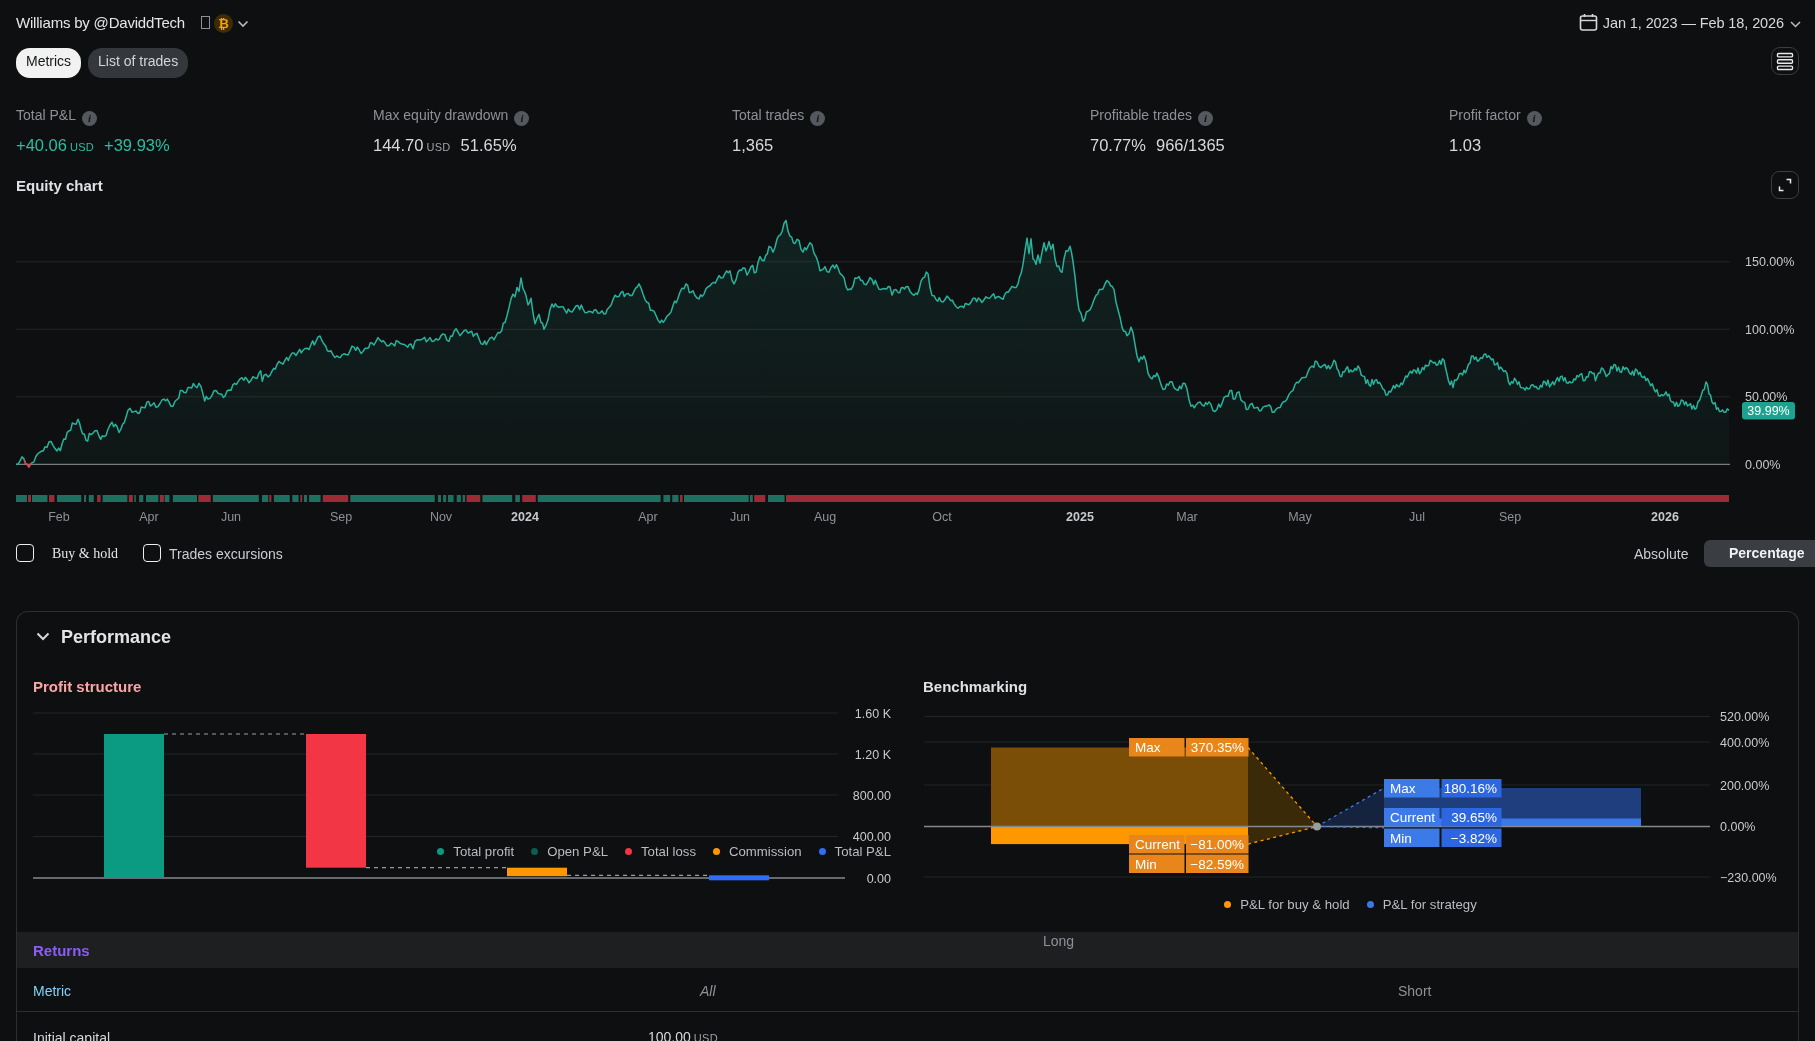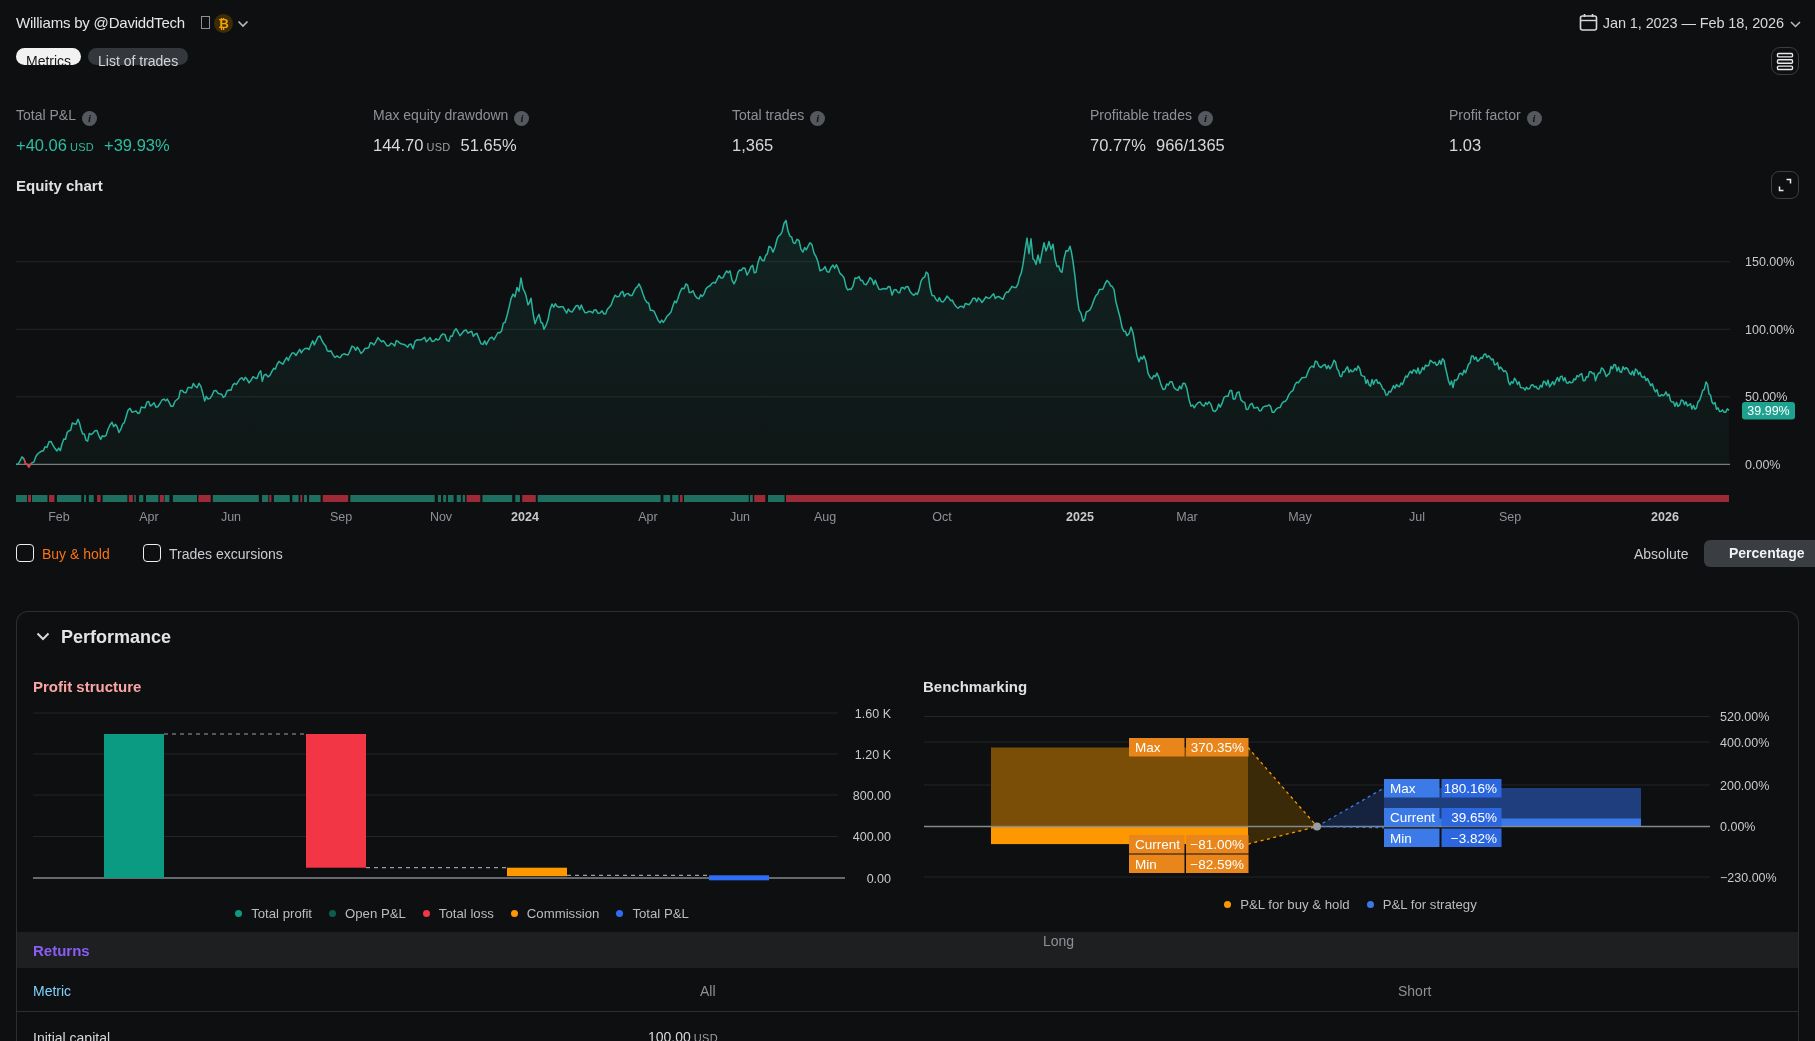--- a/index.html
+++ b/index.html
@@ -1,21 +1,21 @@
 <!DOCTYPE html>
 <html><head><meta charset="utf-8">
 <style>
 *{margin:0;padding:0;box-sizing:border-box;}
 html,body{width:1815px;height:1041px;background:#0e0f10;font-family:"Liberation Sans",sans-serif;overflow:hidden;position:relative;}
 .abs{position:absolute;}
 .info{display:inline-block;width:15px;height:15px;border-radius:50%;background:#55585e;color:#141517;font-size:11px;font-weight:bold;text-align:center;line-height:15px;vertical-align:-2px;margin-left:6px;font-family:"Liberation Serif",serif;font-style:italic;}
 .statlabel{font-size:14px;color:#8d9197;}
 .statval{font-size:16.5px;color:#d6d9dc;margin-top:10px;}
 .usd{font-size:11px;letter-spacing:.3px;margin-left:3px;margin-top:42px;}
-.pill{display:inline-block;border-radius:14px;height:17px;line-height:27px;padding:0 10px;font-size:14px;}
+.pill{display:inline-block;border-radius:14px;height:30px;line-height:27px;padding:0 10px;font-size:14px;}
 .leg{display:flex;justify-content:center;gap:17px;font-size:13.2px;color:#b9bcc0;}
 .leg .d{display:inline-block;width:7px;height:7px;border-radius:50%;margin-right:9px;vertical-align:1px;}
 </style></head>
 <body>
 
 <div class="abs" style="left:16px;top:14px;font-size:15px;letter-spacing:-0.2px;font-weight:normal;color:#e4e6e8;">Williams by @DaviddTech</div>
 <div class="abs" style="left:201px;top:16px;width:9px;height:13px;border:1.3px solid #8d9197;"></div>
 <div class="abs" style="left:214px;top:14px;width:19px;height:19px;border-radius:50%;background:#3d2c05;color:#f7a600;font-size:13px;text-align:center;line-height:19px;font-weight:bold;">₿</div>
 <svg class="abs" style="left:237px;top:20px;" width="12" height="8" viewBox="0 0 12 8">
     <path d="M1.5 1.5 L6 6 L10.5 1.5" stroke="#b9bcc0" stroke-width="1.6" fill="none"></path>
@@ -146,21 +146,21 @@
       <text x="1510" y="521">Sep</text>
   </g>
   <g font-size="12.5" fill="#c7c9cc" text-anchor="middle" font-weight="bold">
     <text x="525" y="521">2024</text>
       <text x="1080" y="521">2025</text>
       <text x="1665" y="521">2026</text>
   </g>
 </svg>
 
 <div class="abs" style="left:16px;top:544px;width:18px;height:18px;border:1.5px solid #eceef0;border-radius:4px;"></div>
-<div class="abs" style="left:42px;top:546px;font-size:14px;color:#f97316;">Buy &amp; hold</div>
+<div class="abs" style="left:52px;top:546px;font-size:14px;color:#e5e5e5;font-family:Liberation Serif, serif;">Buy &amp; hold</div>
 <div class="abs" style="left:143px;top:544px;width:18px;height:18px;border:1.5px solid #eceef0;border-radius:4px;"></div>
 <div class="abs" style="left:169px;top:546px;font-size:14px;color:#c9ccd0;text-align:right;">Trades excursions</div>
 <div class="abs" style="left:1634px;top:546px;font-size:14px;color:#c9ccd0;">Absolute</div>
 <div class="abs" style="left:1704px;top:540px;height:27px;line-height:27px;padding:0 25px;border-radius:6px;background:#3a3d42;color:#f0f2f4;font-size:14px;font-weight:bold;">Percentage</div>
 
 <div class="abs" style="left:16px;top:611px;width:1783px;height:430px;border:1px solid #2c2e31;border-radius:12px 12px 0 0;border-bottom:none;"></div>
 <svg class="abs" style="left:36px;top:632px;" width="14" height="9" viewBox="0 0 14 9">
     <path d="M1.5 1.5 L7 7 L12.5 1.5" stroke="#d6d9dc" stroke-width="2" fill="none"></path>
   </svg>
 <div class="abs" style="left:61px;top:627px;font-size:18px;font-weight:bold;color:#e2e4e6;">Performance</div>
@@ -186,21 +186,21 @@
   <rect x="709" y="175.3" width="60" height="5" fill="#2f6df6"></rect>
   <g font-size="12.5" fill="#c7c9cc" text-anchor="end">
     <text x="891" y="17.5">1.60 K</text>
     <text x="891" y="58.5">1.20 K</text>
     <text x="891" y="99.5">800.00</text>
     <text x="891" y="141">400.00</text>
     <text x="891" y="182.5">0.00</text>
   </g>
 </svg>
 
-<div class="abs leg" style="left:33px;top:906px;width:858px;">
+<div class="abs leg" style="left:33px;top:844px;width:858px;justify-content:flex-end;">
   <span><span class="d" style="background:#0a9b82;"></span>Total profit</span>
   <span><span class="d" style="background:#0d5d4e;"></span>Open P&amp;L</span>
   <span><span class="d" style="background:#f23645;"></span>Total loss</span>
   <span><span class="d" style="background:#ff9800;"></span>Commission</span>
   <span><span class="d" style="background:#2f6df6;"></span>Total P&amp;L</span>
 </div>
 
 <svg class="abs" style="left:900px;top:700px;" width="915" height="220" viewBox="0 0 915 220">
   <g stroke="#232527" stroke-width="1">
     <line x1="24" y1="16.5" x2="810" y2="16.5"></line>
@@ -260,18 +260,18 @@
 </svg>
 
 <div class="abs leg" style="left:924px;top:897px;width:853px;">
   <span><span class="d" style="background:#ff9800;"></span>P&amp;L for buy &amp; hold</span>
   <span><span class="d" style="background:#3b79e8;"></span>P&amp;L for strategy</span>
 </div>
 
 <div class="abs" style="left:17px;top:932px;width:1781px;height:36px;background:#1d1f21;"></div>
 <div class="abs" style="left:33px;top:942px;font-size:15px;font-weight:bold;color:#8b5cf6;">Returns</div>
 <div class="abs" style="left:33px;top:983px;font-size:14px;color:#7dd3fc;">Metric</div>
-<div class="abs" style="left:700px;top:983px;font-size:14px;color:#8d9197;">All</div>
+<div class="abs" style="left:700px;top:983px;font-size:14px;color:#8d9197;font-style:italic;">All</div>
 <div class="abs" style="left:1043px;top:933px;font-size:14px;color:#8d9197;">Long</div>
 <div class="abs" style="left:1398px;top:983px;font-size:14px;color:#8d9197;">Short</div>
 <div class="abs" style="left:17px;top:1011px;width:1781px;height:1px;background:#2c2e31;"></div>
 <div class="abs" style="left:33px;top:1030px;font-size:14px;color:#d6d9dc;">Initial capital</div>
 <div class="abs" style="left:648px;top:1029px;font-size:14px;color:#d6d9dc;">100.00<span class="usd" style="color:#9da1a6;font-size:11px;">USD</span></div>
 
 </body></html>

